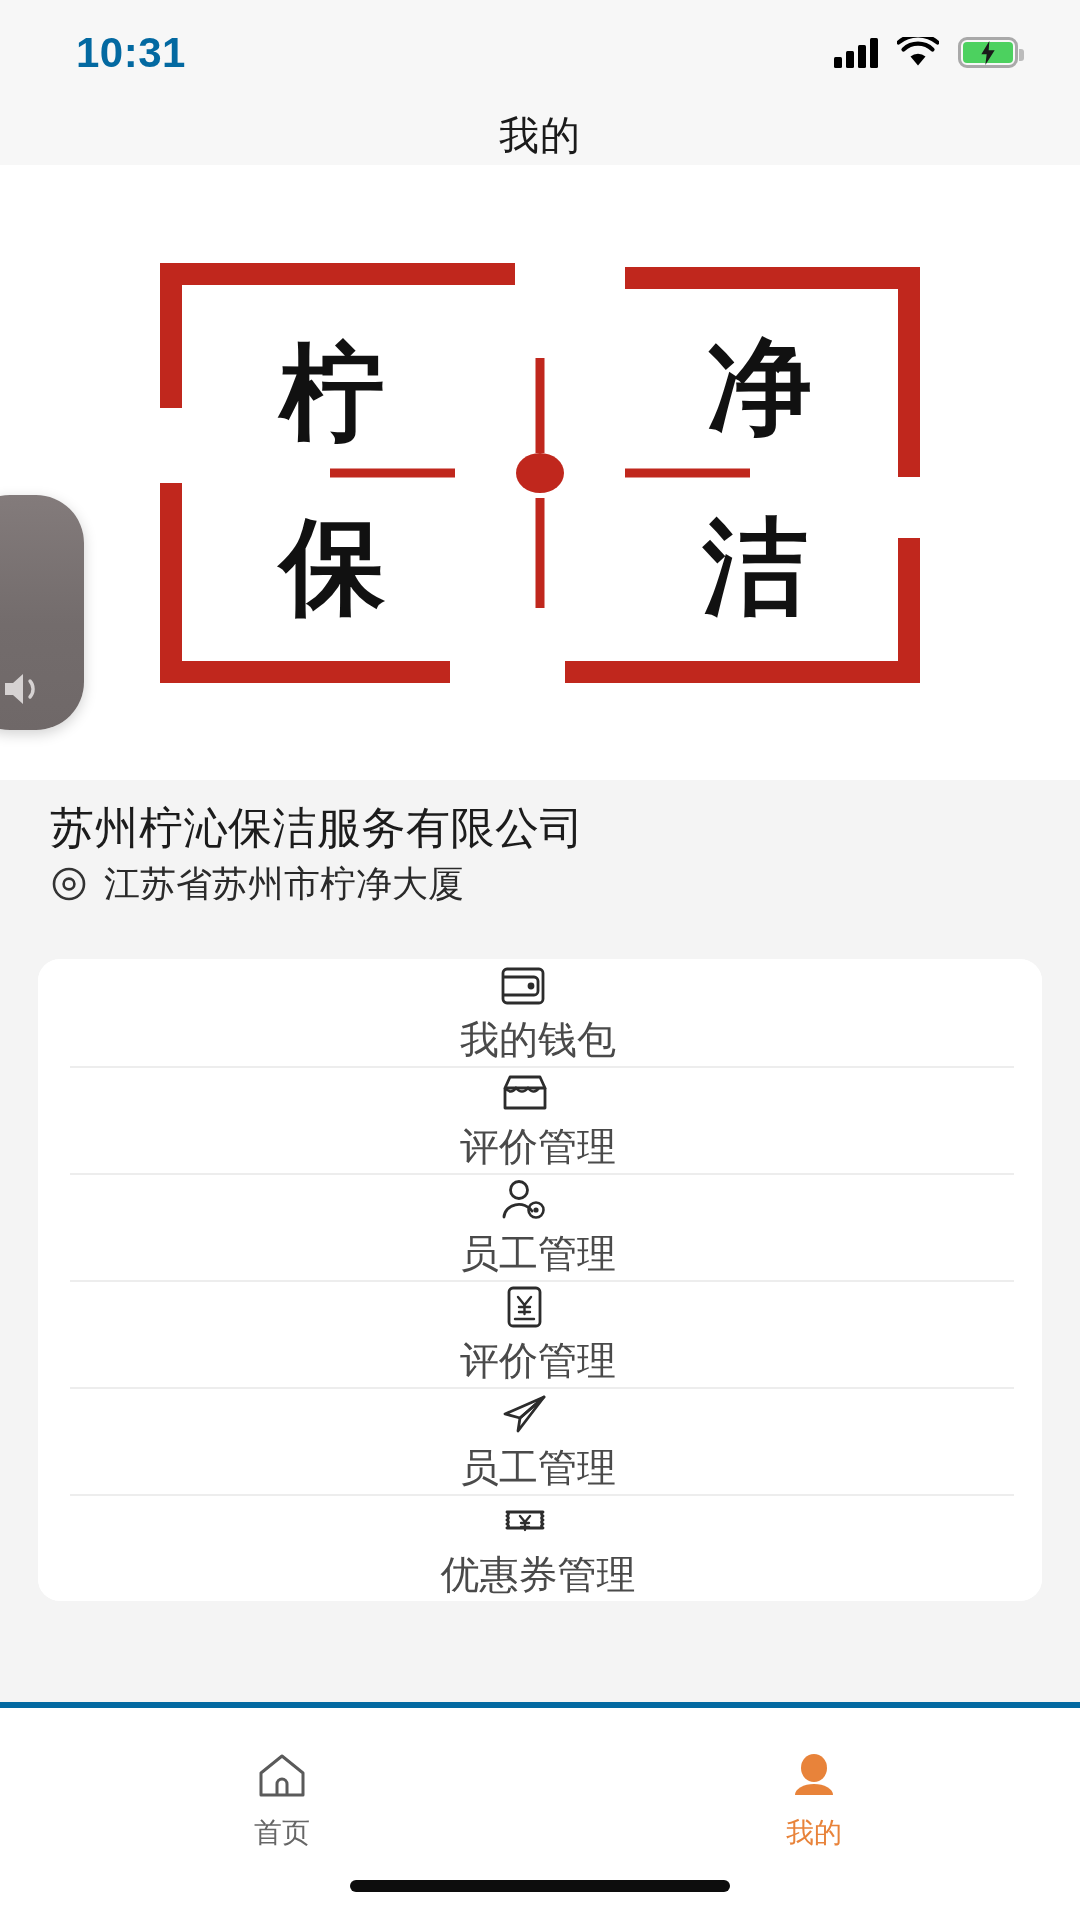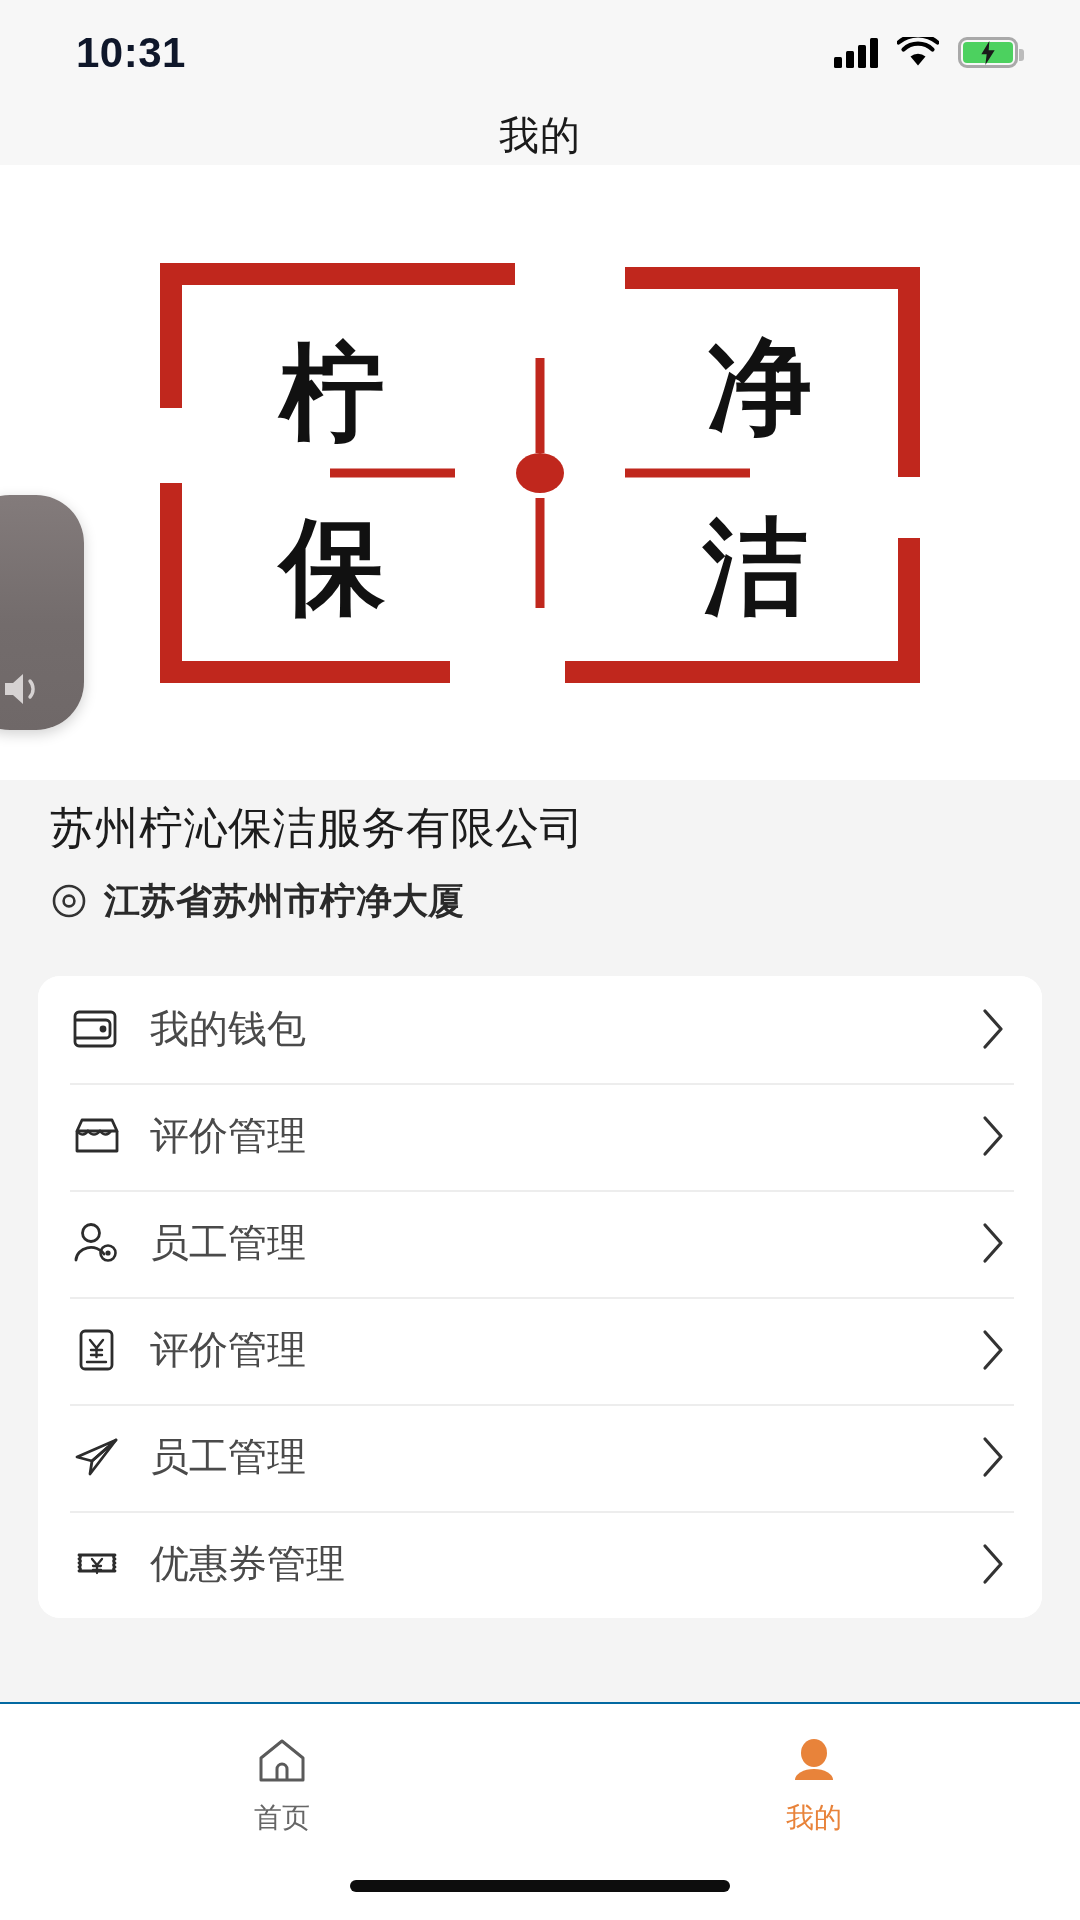--- a/index.html
+++ b/index.html
@@ -23,21 +23,21 @@
     background: #f7f7f7;
     display: flex;
     align-items: center;
     justify-content: space-between;
     padding: 0 62px 0 76px;
     flex: 0 0 auto;
   }
   .status-time {
     font-size: 42px;
     font-weight: 700;
-    color: #0f172a;
+    color: #0369a1;
     letter-spacing: 0.5px;
   }
   .status-icons {
     display: flex;
     align-items: center;
     gap: 19px;
   }
   .sig { display: flex; align-items: flex-end; gap: 4px; height: 30px; }
   .sig i { display:block; width: 8px; background: #000; border-radius: 1.5px; }
   .sig i:nth-child(1){ height: 11px; }
@@ -165,40 +165,40 @@
   }
   .company-name {
     font-size: 44px;
     font-weight: 400;
     color: #1c1c1c;
     letter-spacing: 0.5px;
     line-height: 1.2;
   }
   .addr-row {
     display:flex; align-items:center; gap: 16px;
-    margin-top: 22px;
-    font-weight: bold;
+    margin-top: 5px;
   }
   .addr-icon { width: 38px; height: 38px; flex: 0 0 auto; }
   .addr-text { font-size: 36px; color: #2a2a2a; }
 
   
   .menu-card {
     margin: 18px 38px 0 38px;
     background: #ffffff;
     border-radius: 22px;
     overflow: hidden;
   }
   .menu-item {
     display: flex;
     align-items: center;
     height: 107px;
     padding: 0 36px 0 32px;
     position: relative;
     background: #fff;
+    flex-direction: column;
   }
   .menu-item + .menu-item::before {
     content:"";
     position:absolute; left: 32px; right: 28px; top: 0;
     height: 2px; background: #ededed;
   }
   .mi-icon {
     width: 54px; height: 54px;
     flex: 0 0 auto;
     display:flex; align-items:center; justify-content:center;
@@ -210,23 +210,23 @@
     flex: 1 1 auto;
   }
   .mi-chev { width: 26px; height: 44px; flex: 0 0 auto; }
 
   
   .tabbar {
     flex: 0 0 auto;
     height: 150px;
     background: #ffffff;
     display:flex;
-    align-items: center;
+    align-items: flex-end;
     padding-top: 14px;
-    border-top: 2px solid #0369a1;
+    border-top: 6px solid #0369a1;
     padding-left: 16px;
   }
   .tab {
     flex: 1 1 0;
     display:flex; flex-direction:column; align-items:center; gap: 10px;
   }
   .tab-icon { width: 56px; height: 56px; display:flex; align-items:center; justify-content:center; }
   .tab-label { font-size: 28px; color: #666; }
   .tab.active .tab-label { color: #e8833a; }
 

